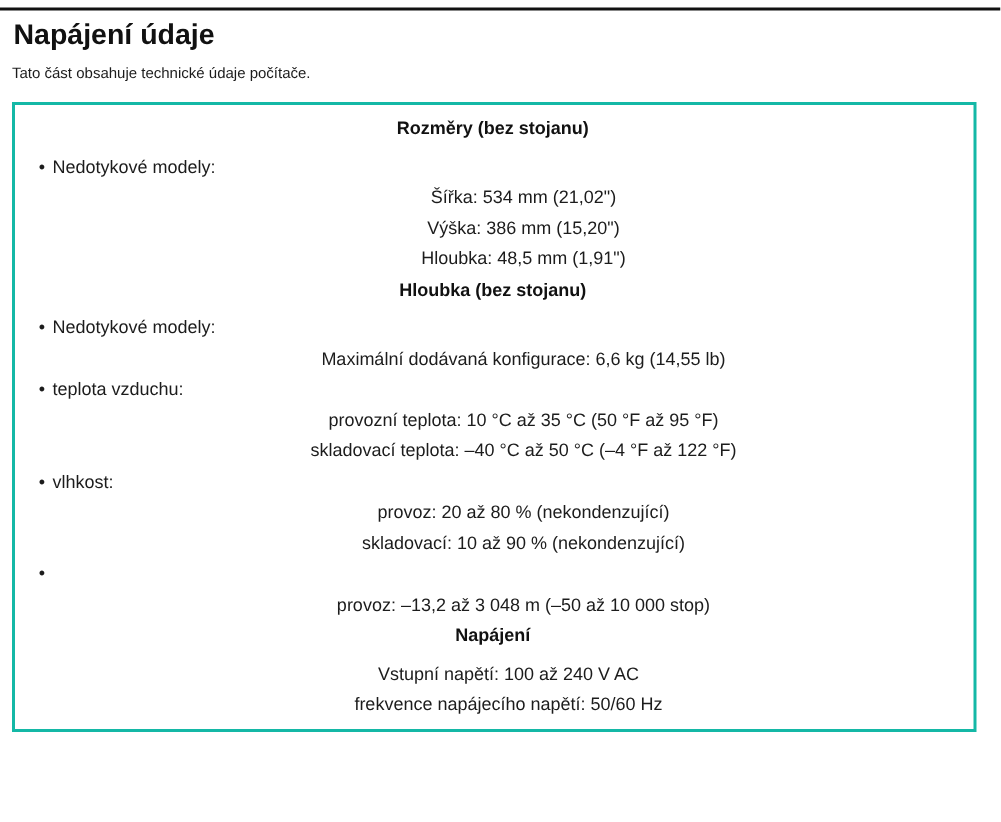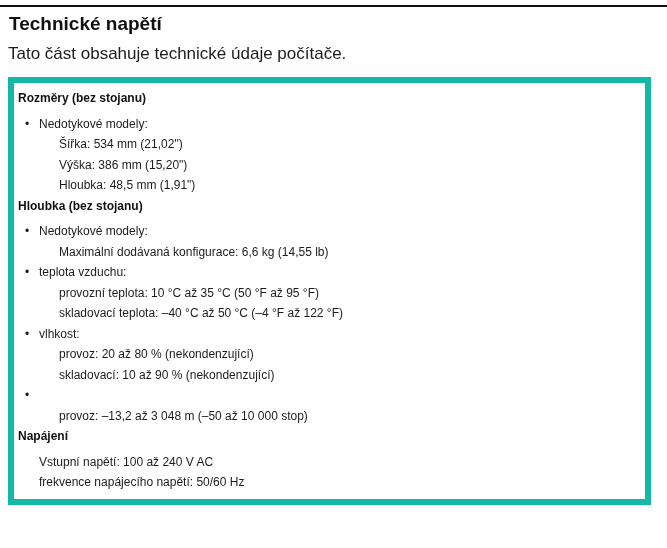--- a/index.html
+++ b/index.html
@@ -19,28 +19,29 @@
     margin: 5px 0 0 0;
     width: 667px;
   }
   .page-title {
     font-size: 19px;
     font-weight: bold;
     margin: 6px 0 0 9px;
     color: #111111;
   }
   .page-subtitle {
-    font-size: 17px;
+    font-size: 10px;
     margin: 9px 0 0 8px;
   }
 
   .spec-box {
     margin: 13px 16px 0 8px;
-    border: 6px solid #14b8a6;
+    border: 2px solid #14b8a6;
     padding: 5px 6px 6px 4px;
+    text-align: center;
   }
   .sec-heading {
     font-weight: bold;
     line-height: 20.5px;
     margin-bottom: 5px;
     color: #111111;
   }
   .bullet-line {
     display: flex;
     line-height: 20.5px;
@@ -59,21 +60,21 @@
     padding-left: 21px;
   }
 </style>
 </head>
 <body>
 
 <div class="page">
 
   <hr class="top-rule">
 
-  <h1 class="page-title">Technické napětí</h1>
+  <h1 class="page-title">Napájení údaje</h1>
   <p class="page-subtitle">Tato část obsahuje technické údaje počítače.</p>
 
   <div class="spec-box">
 
     <div class="sec-heading">Rozměry (bez stojanu)</div>
     <div class="bullet-line">
       <span class="bullet">•</span>
       <span>Nedotykové modely:</span>
     </div>
     <div class="subline">Šířka: 534 mm (21,02")</div>

